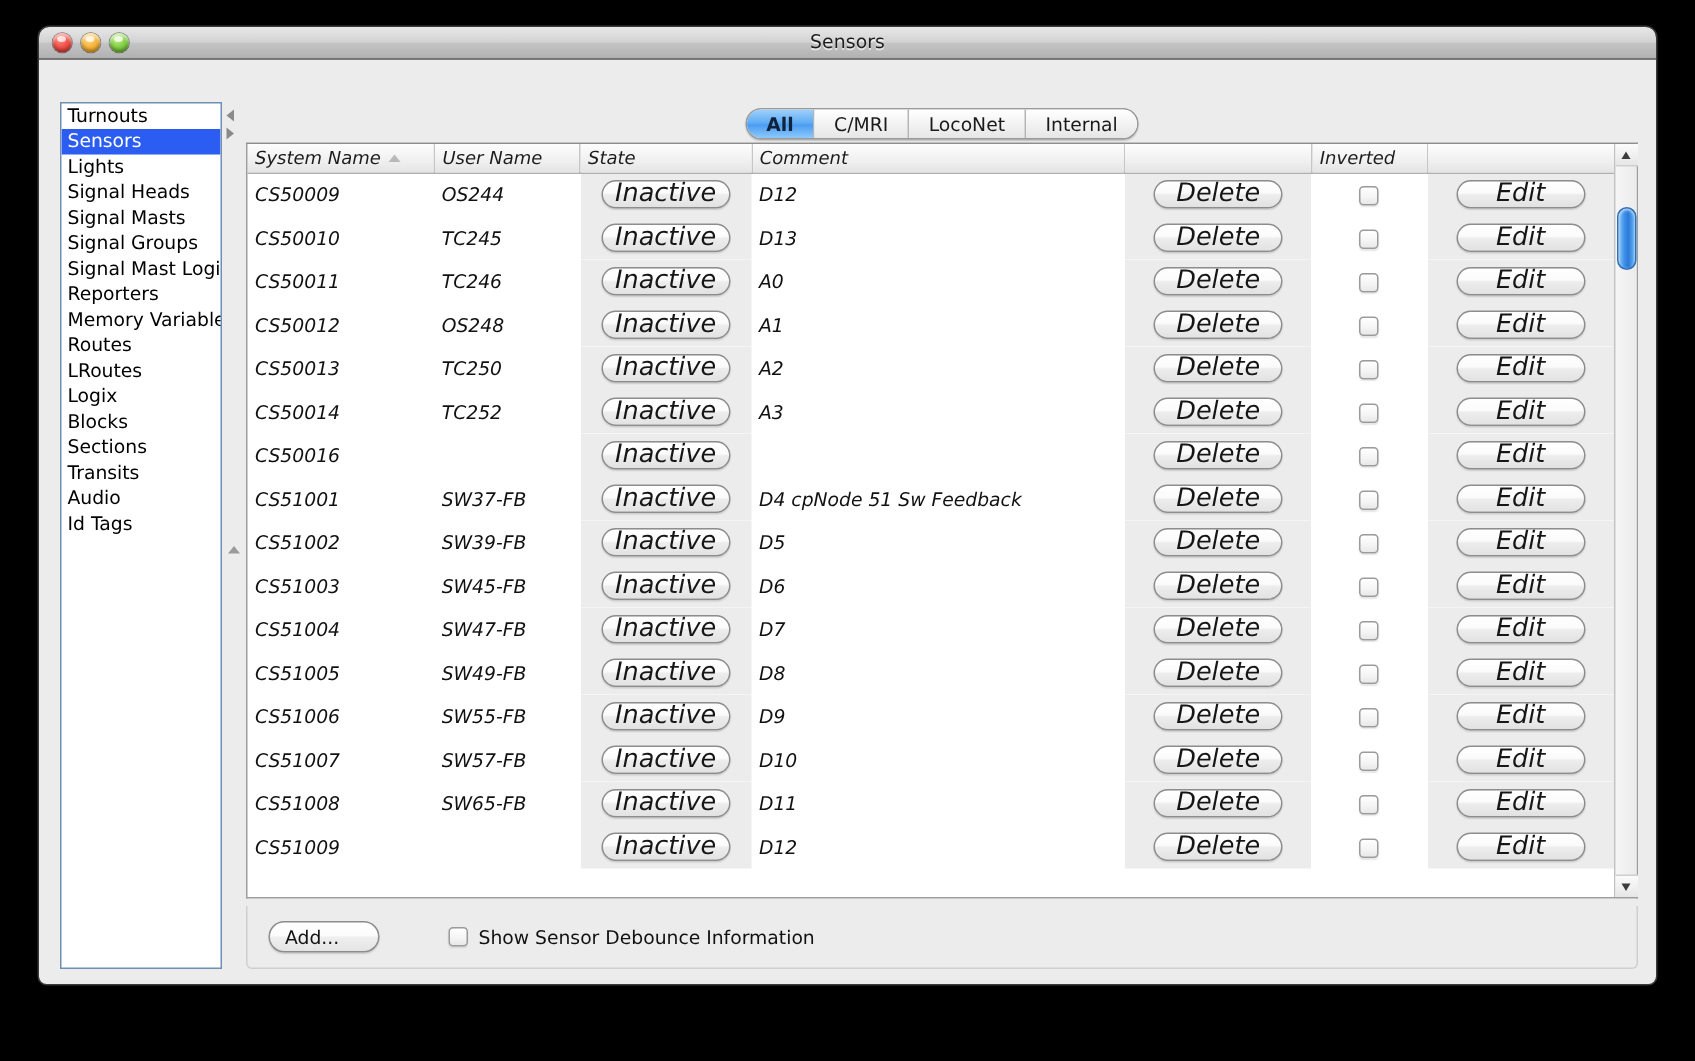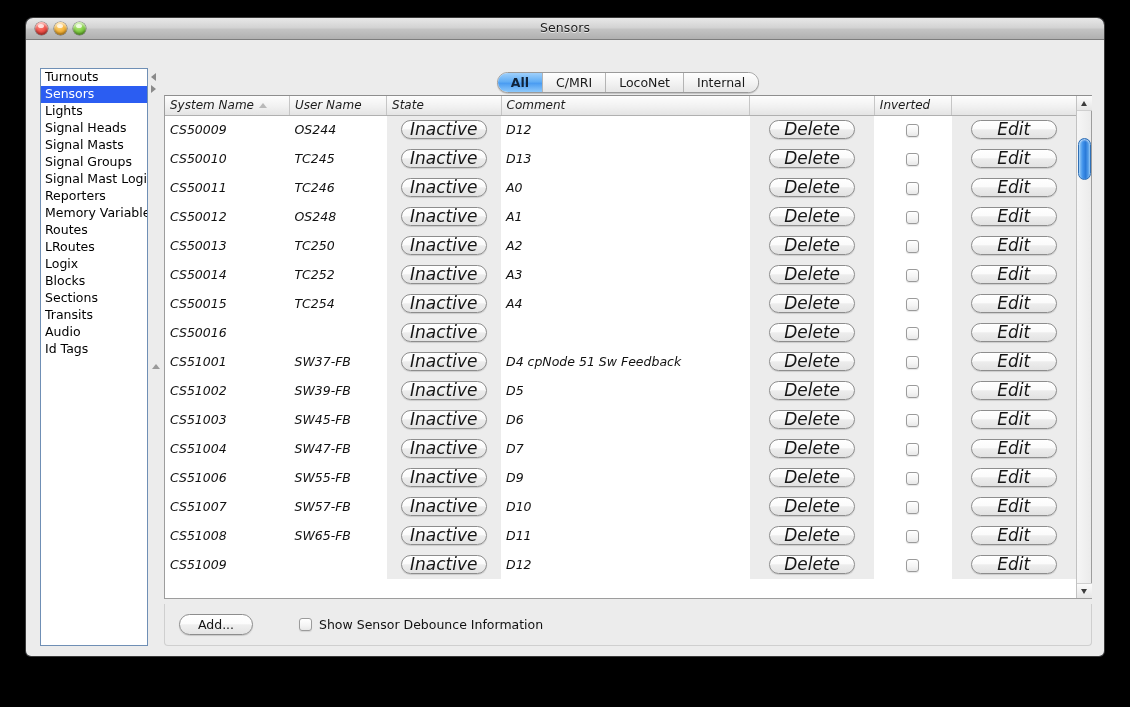--- a/index.html
+++ b/index.html
@@ -257,21 +257,21 @@
     background: #ececec;
     border: 1px solid #cfcfcf;
     border-top: none;
     margin-top: 5px;
     padding-left: 14px;
     gap: 18px;
     border-radius: 0 0 4px 4px;
   }
   #add-button {
     min-width: 74px; height: 21px; line-height: 19px;
-    font-size: 12.5px; text-align: center;
+    font-size: 12.5px; 
     background: linear-gradient(to bottom, #ffffff 0%, #fcfcfc 45%, #efefef 52%, #e4e4e4 100%);
     border: 1px solid #8d8d8d; border-radius: 11px;
     box-shadow: 0 1px 1px rgba(0,0,0,.15), inset 0 1px 0 rgba(255,255,255,.95);
     color: #141414; padding: 0 10px;
   }
   .debounce-row { display: flex; align-items: center; gap: 7px; font-size: 12.5px; color: #111; margin-left: 28px; }
 </style>
 </head>
 <body>
 
@@ -397,29 +397,20 @@
                 <tr>
                   <td>CS50014</td>
                   <td>TC252</td>
                   <td class="cell-state"><span class="aqua-btn">Inactive</span></td>
                   <td>A3</td>
                   <td class="cell-del"><span class="aqua-btn">Delete</span></td>
                   <td class="cell-inv"><span class="aqua-check"></span></td>
                   <td class="cell-edit"><span class="aqua-btn">Edit</span></td>
                 </tr>
                 <tr>
-                  <td>CS50015</td>
-                  <td>TC254</td>
-                  <td class="cell-state"><span class="aqua-btn">Inactive</span></td>
-                  <td>A4</td>
-                  <td class="cell-del"><span class="aqua-btn">Delete</span></td>
-                  <td class="cell-inv"><span class="aqua-check"></span></td>
-                  <td class="cell-edit"><span class="aqua-btn">Edit</span></td>
-                </tr>
-                <tr>
                   <td>CS50016</td>
                   <td></td>
                   <td class="cell-state"><span class="aqua-btn">Inactive</span></td>
                   <td></td>
                   <td class="cell-del"><span class="aqua-btn">Delete</span></td>
                   <td class="cell-inv"><span class="aqua-check"></span></td>
                   <td class="cell-edit"><span class="aqua-btn">Edit</span></td>
                 </tr>
                 <tr>
                   <td>CS51001</td>
@@ -446,20 +437,29 @@
                   <td>D6</td>
                   <td class="cell-del"><span class="aqua-btn">Delete</span></td>
                   <td class="cell-inv"><span class="aqua-check"></span></td>
                   <td class="cell-edit"><span class="aqua-btn">Edit</span></td>
                 </tr>
                 <tr>
                   <td>CS51004</td>
                   <td>SW47-FB</td>
                   <td class="cell-state"><span class="aqua-btn">Inactive</span></td>
                   <td>D7</td>
+                  <td class="cell-del"><span class="aqua-btn">Delete</span></td>
+                  <td class="cell-inv"><span class="aqua-check"></span></td>
+                  <td class="cell-edit"><span class="aqua-btn">Edit</span></td>
+                </tr>
+                <tr>
+                  <td>CS51005</td>
+                  <td>SW49-FB</td>
+                  <td class="cell-state"><span class="aqua-btn">Inactive</span></td>
+                  <td>D8</td>
                   <td class="cell-del"><span class="aqua-btn">Delete</span></td>
                   <td class="cell-inv"><span class="aqua-check"></span></td>
                   <td class="cell-edit"><span class="aqua-btn">Edit</span></td>
                 </tr>
                 <tr>
                   <td>CS51006</td>
                   <td>SW55-FB</td>
                   <td class="cell-state"><span class="aqua-btn">Inactive</span></td>
                   <td>D9</td>
                   <td class="cell-del"><span class="aqua-btn">Delete</span></td>

